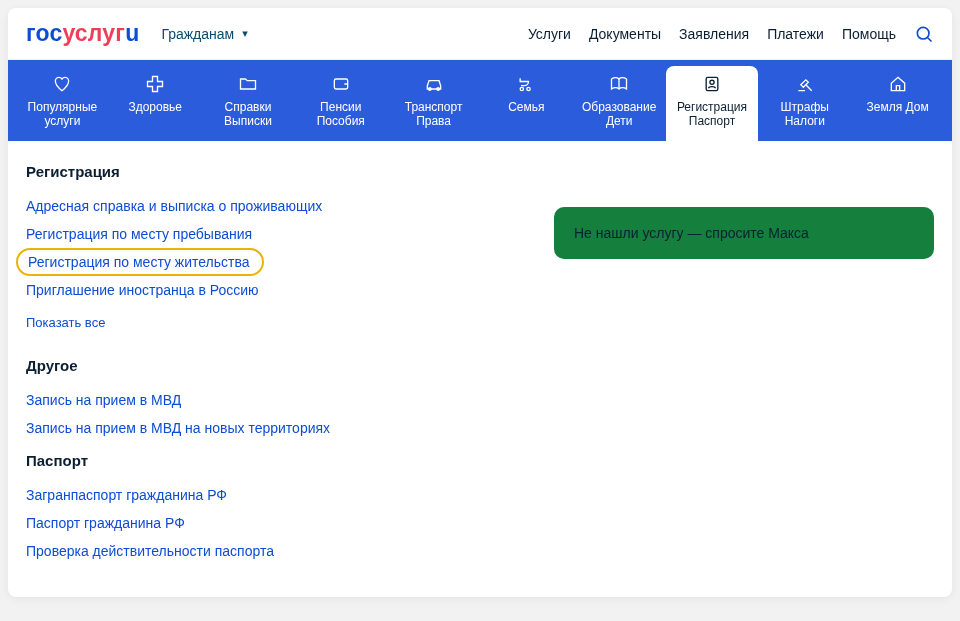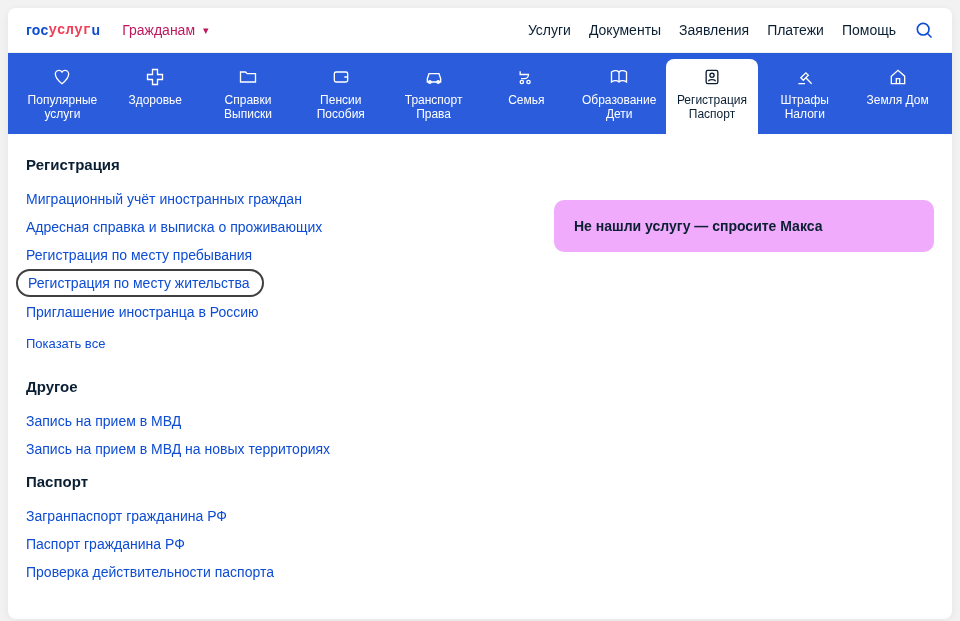--- a/index.html
+++ b/index.html
@@ -22,30 +22,30 @@
 
   
   .header {
     display: flex;
     align-items: center;
     padding: 12px 18px;
     border-bottom: 1px solid #eef0f2;
   }
   .logo {
     font-weight: 800;
-    font-size: 14px;
+    font-size: 23px;
     letter-spacing: 0.2px;
     display: inline-flex;
   }
   .logo .g1 { color: #0d4cd3; }
-  .logo .g2 { color: #ee3f58; font-family: Liberation Mono, monospace; }
+  .logo .g2 { color: #ee3f58; }
   .logo .g3 { color: #0d4cd3; }
   .audience {
     margin-left: 22px;
-    color: #be185d;
+    color: #0c4a6e;
     font-size: 14px;
     display: inline-flex;
     align-items: center;
     cursor: pointer;
   }
   .audience .chev { margin-left: 8px; font-size: 11px; }
   .nav {
     margin-left: auto;
     display: flex;
     align-items: center;
@@ -124,34 +124,33 @@
   .showall {
     color: #0d4cd3;
     font-size: 13px;
     text-decoration: none;
     cursor: pointer;
     display: inline-block;
     margin-top: 2px;
     margin-bottom: 17px;
   }
   .highlight {
-    border: 2px solid #404040;
+    border: 2px solid #eab308;
     border-radius: 16px;
     padding: 4px 12px 4px 10px;
     margin-left: -10px;
   }
 
   .hintcard {
-    background: #f0abfc;
+    background: #15803d;
     border-radius: 10px;
     padding: 18px 20px;
     font-size: 14px;
     color: #0b1f33;
     margin-top: 48px;
-    font-weight: bold;
   }
 </style>
 </head>
 <body>
 
 <div class="page">
 
   <div class="header">
     <div class="logo">
       <span class="g1">гос</span>
@@ -291,21 +290,20 @@
     </div>
 
 
   </div>
 
   <div class="content">
     <div class="left">
 
       <div class="section-title first">Регистрация</div>
       <ul class="linklist">
-        <li><a>Миграционный учёт иностранных граждан</a></li>
         <li><a>Адресная справка и выписка о проживающих</a></li>
         <li><a>Регистрация по месту пребывания</a></li>
         <li><span class="highlight"><a>Регистрация по месту жительства</a></span></li>
         <li><a>Приглашение иностранца в Россию</a></li>
       </ul>
       <a class="showall">Показать все</a>
 
       <div class="section-title">Другое</div>
       <ul class="linklist">
         <li><a>Запись на прием в МВД</a></li>

